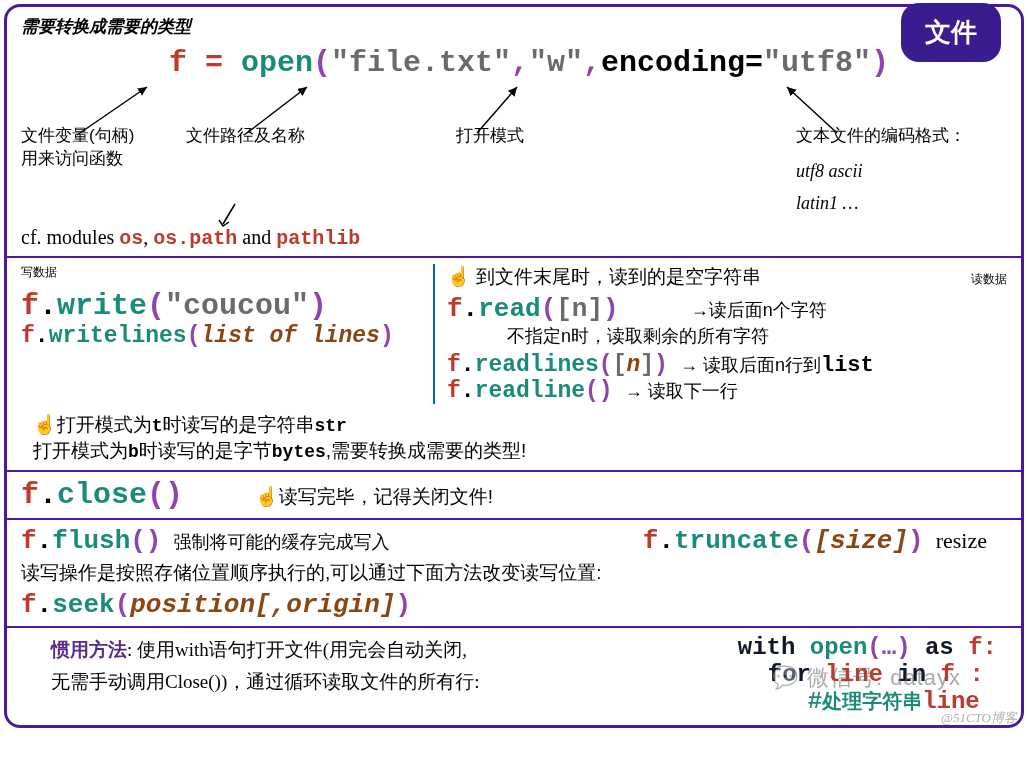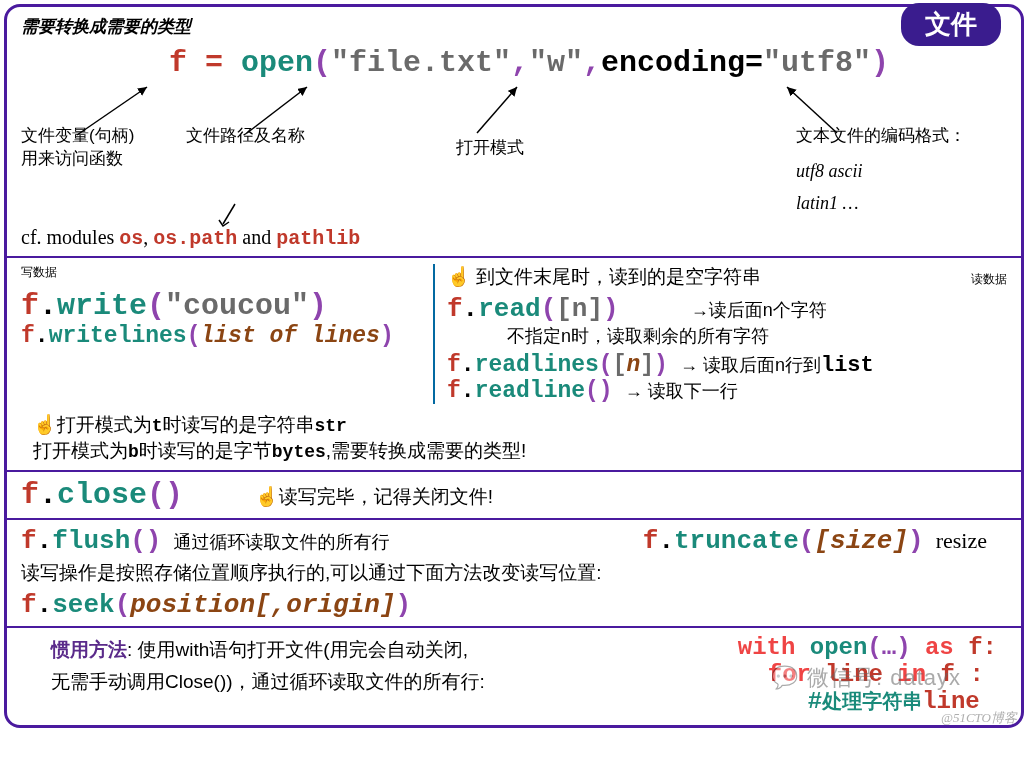--- a/index.html
+++ b/index.html
@@ -18,54 +18,54 @@
     box-sizing: border-box;
   }
   .tag {
     position: absolute;
     top: -4px;
     right: 20px;
     background: #3a1c8e;
     color: #fff;
     font-weight: bold;
     font-size: 26px;
-    padding: 4px 24px;
+    padding: 12px 24px;
     border-radius: 18px;
     font-family: "Microsoft YaHei", sans-serif;
   }
   .subtitle {
     font-style: italic;
     font-weight: bold;
     font-size: 17px;
     font-family: "Microsoft YaHei", sans-serif;
   }
   .codeline {
     font-family: "Courier New", monospace;
     font-size: 30px;
     font-weight: bold;
     text-align: center;
     margin: 8px 0 4px 30px;
     white-space: nowrap;
   }
   .c-red  { color: #c0392b; }
   .c-teal { color: #1a8a7a; }
   .c-str  { color: #6a6a6a; }
-  .c-kw   { color: #ef4444; margin-top: 12px; }
+  .c-kw   { color: #0f172a; margin-top: 12px; }
   .c-id   { color: #000; }
   .c-purple { color: #8e44ad; }
   .anns {
     display: flex;
     gap: 10px;
     font-size: 17px;
     align-items: flex-start;
   }
   .anns > div { flex: 0 0 auto; }
   .ann1 { width: 155px; font-family: "Microsoft YaHei", sans-serif;}
   .ann2 { width: 200px; font-family: "Microsoft YaHei", sans-serif; padding-top:0px;}
-  .ann3 { width: 330px; font-family: Liberation Mono, monospace; margin-top: 12px;}
+  .ann3 { width: 330px; font-family: Liberation Mono, monospace;}
   .ann4 { width: 230px; }
   .modes li { list-style: none; }
   .modes { margin: 2px 0 0 0; padding-left: 0; }
   .modes li::before { content: "◻ "; font-size:13px;}
   .encfmt { font-style: italic; font-family: 'Times New Roman', serif; font-size:18px; line-height:1.8;}
   .cf-line { font-size: 20px; margin-top: 6px;}
   .cf-line .mod { color: #c0392b; font-weight: bold; font-family:'Courier New',monospace;}
   hr.sep { border: none; border-top: 2px solid #4a1a9e; margin: 6px -14px; }
   .cols2 {
     display: flex;
@@ -104,21 +104,21 @@
   .inlineflex { display:flex; align-items:baseline; gap:12px;}
   .row-flex { display:flex; justify-content:space-between; align-items:baseline;}
   .mt2 { margin-top: 4px;}
   .mt4 { margin-top: 8px;}
   .withblock {
     display:flex;
     gap: 20px;
     align-items:flex-start;
     margin-top:6px;
   }
-  .withblock .txt { flex:1; font-size:19px; font-family:Liberation Sans, sans-serif; padding-left:30px; line-height:1.7;}
+  .withblock .txt { flex:1; font-size:19px; font-family:Liberation Serif, serif; padding-left:30px; line-height:1.7;}
   .withblock .code { font-family:"Courier New",monospace; font-weight:bold; font-size:24px; text-align:left; padding-right:10px;}
   .watermark {
     position:absolute;
     right: 60px;
     bottom: 32px;
     font-size: 22px;
     color: rgba(100,100,100,0.55);
     font-family: "Microsoft YaHei", sans-serif;
     letter-spacing:1px;
   }
@@ -237,21 +237,21 @@
     <span class="note" style="padding-left:60px;">☝读写完毕，记得关闭文件!</span>
   </div>
 
   <hr class="sep">
 
   <div class="row-flex">
     <span class="inlineflex">
       <span class="fn">
         <span class="f">f</span><span class="dot">.</span><span class="name">flush</span><span class="p">()</span>
       </span>
-      <span class="note tiny">通过循环读取文件的所有行</span>
+      <span class="note tiny">强制将可能的缓存完成写入</span>
     </span>
     <span class="inlineflex">
       <span class="fn">
         <span class="f">f</span><span class="dot">.</span><span class="name">truncate</span><span class="p">(</span><span class="argb">[<span>size</span>]</span><span class="p">)</span>
       </span>
       <span class="note" style="font-family:'Times New Roman';font-size:22px; padding-right:20px;">resize</span>
     </span>
   </div>
 
   <div class="note mt2">读写操作是按照存储位置顺序执行的,可以通过下面方法改变读写位置:</div>

